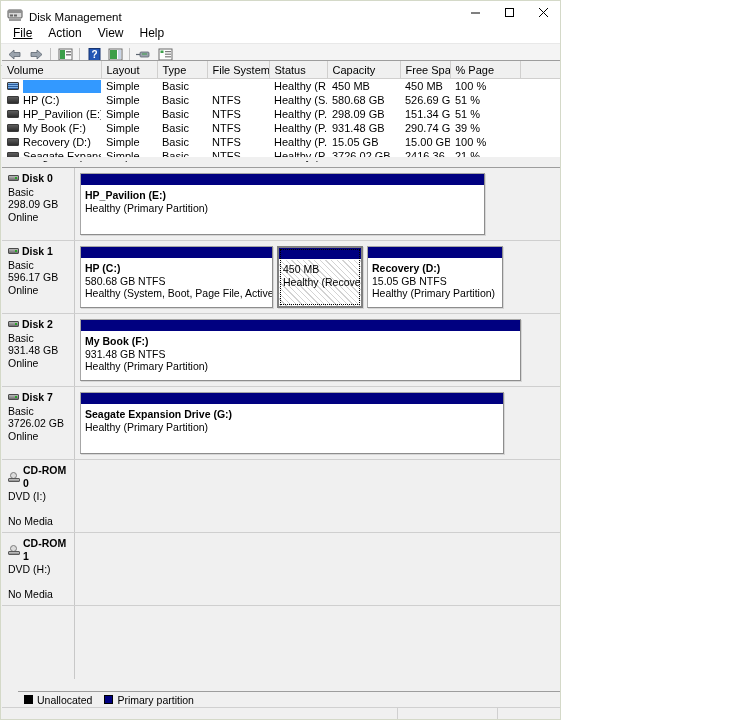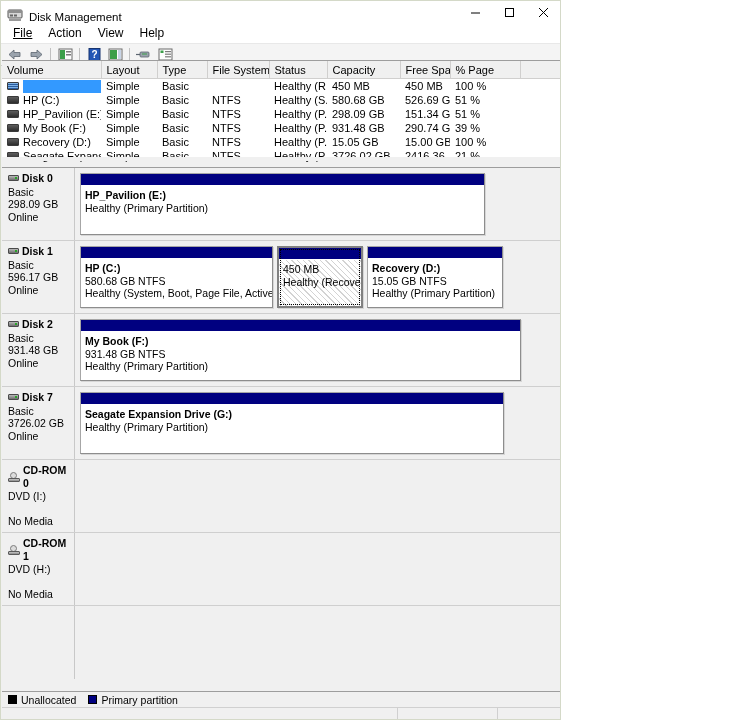--- a/index.html
+++ b/index.html
@@ -272,21 +272,21 @@
     height: 73px;
     display: flex;
     box-sizing: border-box;
   }
   .empty-row .disk-info { background: #f0f0f0; border-right: 1px solid #c8c8c8; }
   .disk-row.cdrom .parts-area { background: #f0f0f0; padding: 0; }
 
   
   #legend {
     position: absolute;
-    left: 1px; top: 690px;
+    left: 17px; top: 690px;
     width: 558px; height: 16px;
     background: #f0f0f0;
     border-top: 1px solid #9d9d9d;
     display: flex;
     align-items: center;
     padding-left: 6px;
     gap: 4px;
     box-sizing: border-box;
     font-size: 10.5px;
   }

